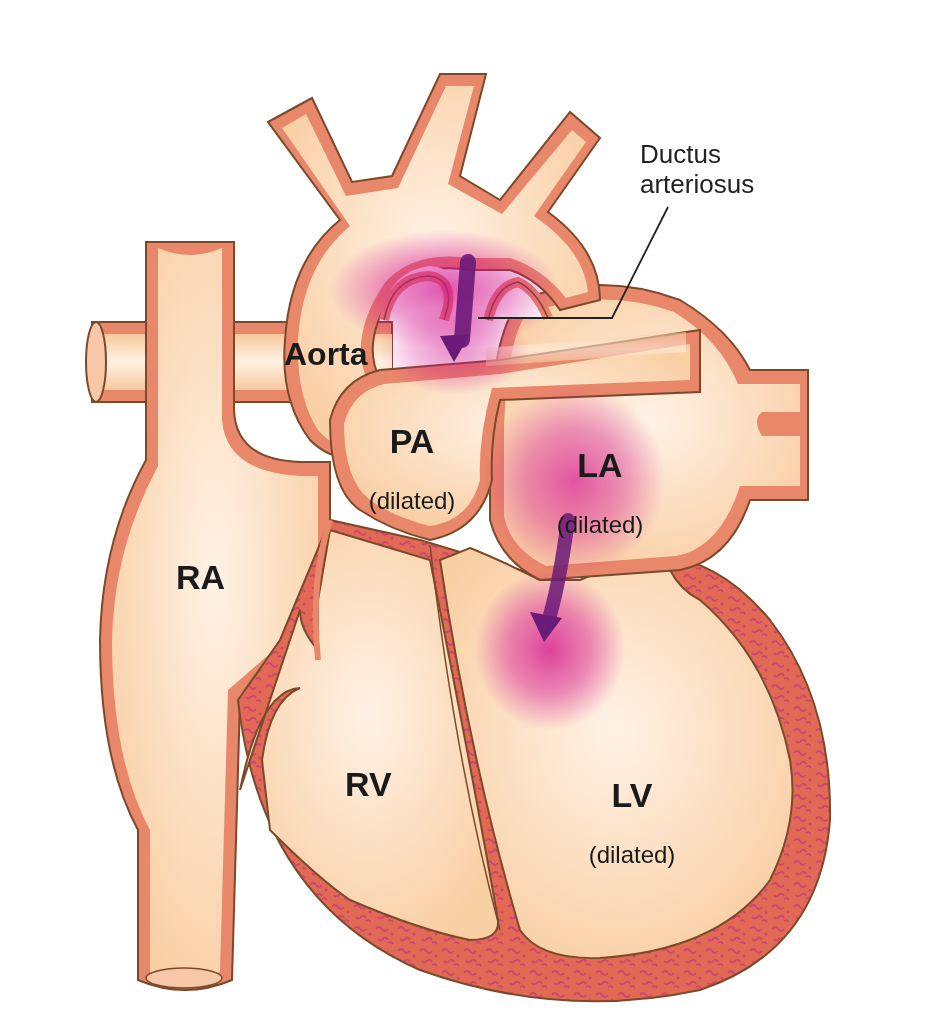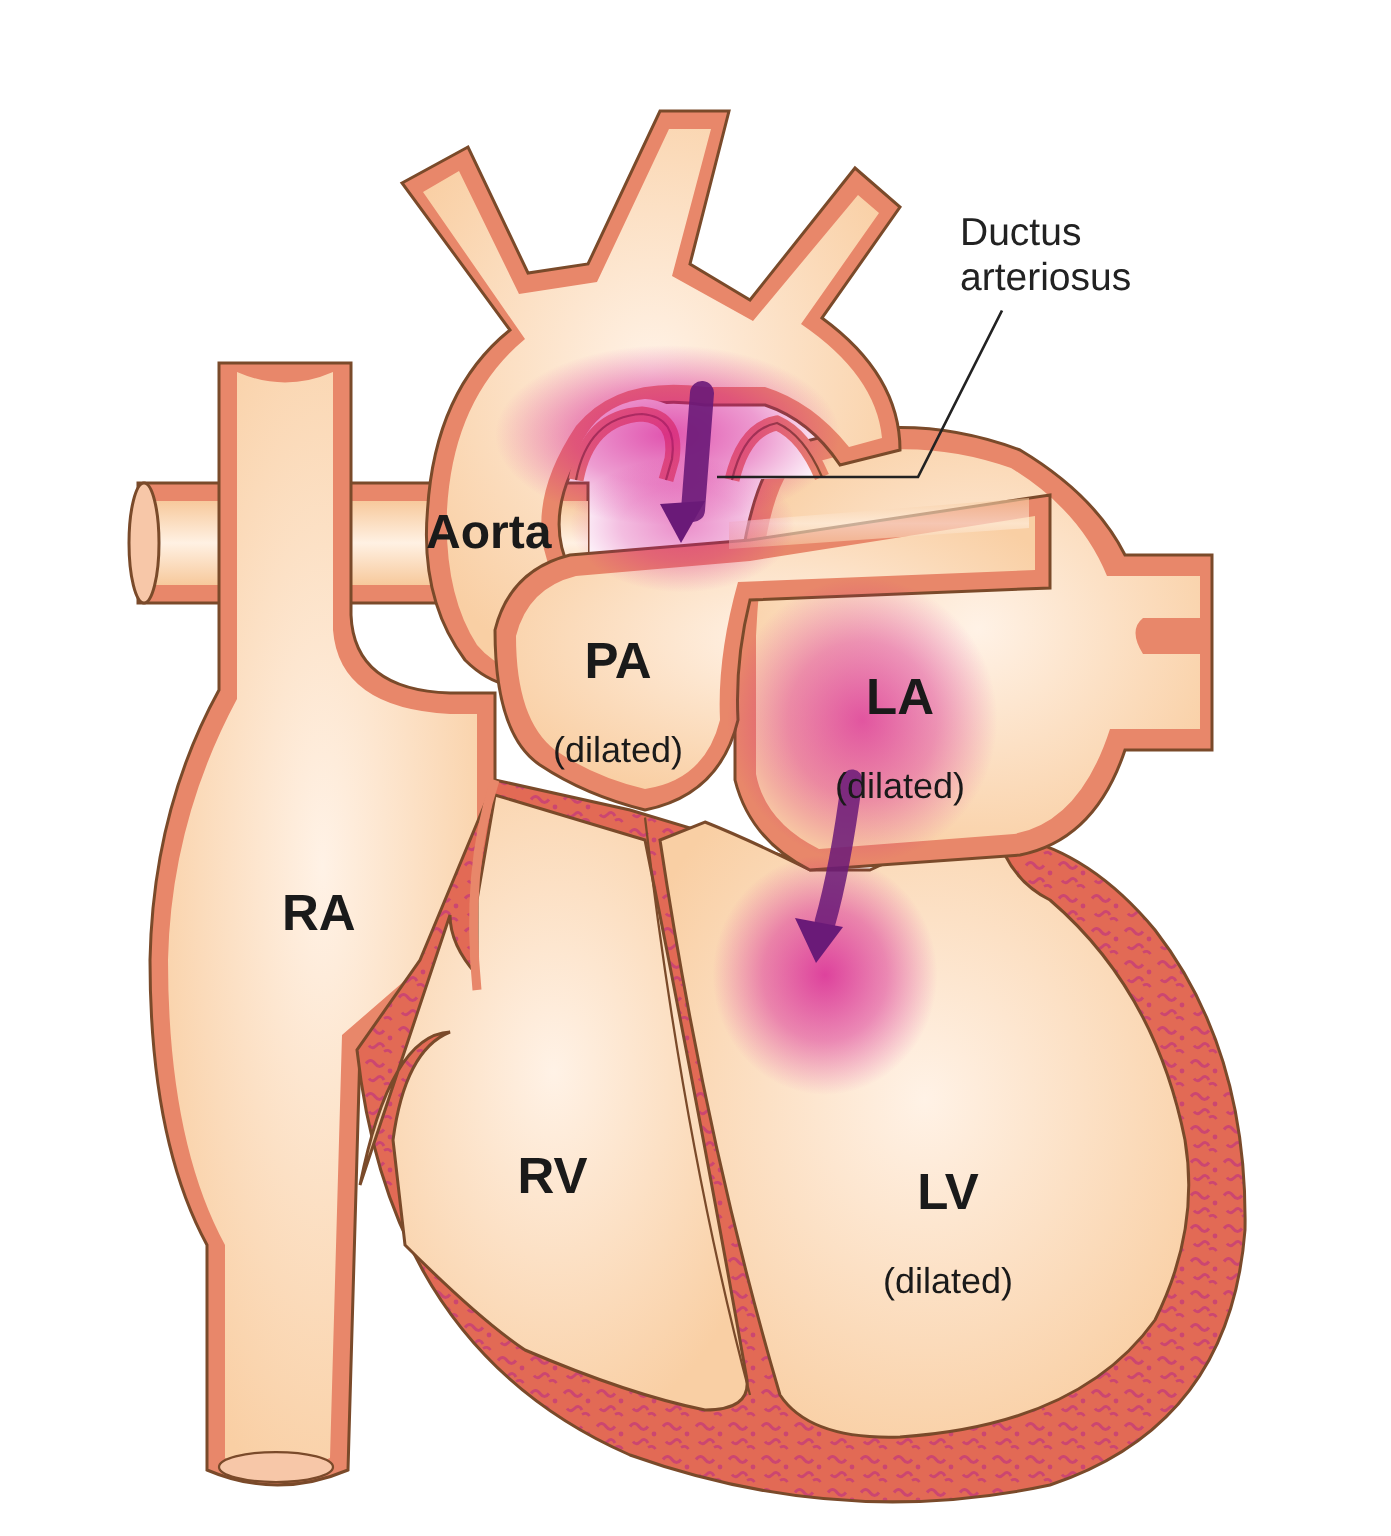--- a/index.html
+++ b/index.html
@@ -119,21 +119,21 @@
 <div class="lbl" style="left:352px; top:424px; width:120px;">
   <b>PA</b>
   <span>(dilated)</span>
 </div>
 
 <div class="lbl" style="left:540px; top:448px; width:120px;">
   <b>LA</b>
   <span>(dilated)</span>
 </div>
 
-<div class="lbl" style="left:176px; top:592px;margin-left:12px;">
+<div class="lbl" style="left:176px; top:560px;">
   <b>RA</b>
 </div>
 
 <div class="lbl" style="left:345px; top:767px;text-align:center;">
   <b>RV</b>
 </div>
 
 <div class="lbl" style="left:572px; top:778px; width:120px;">
   <b>LV</b>
   <span>(dilated)</span>

